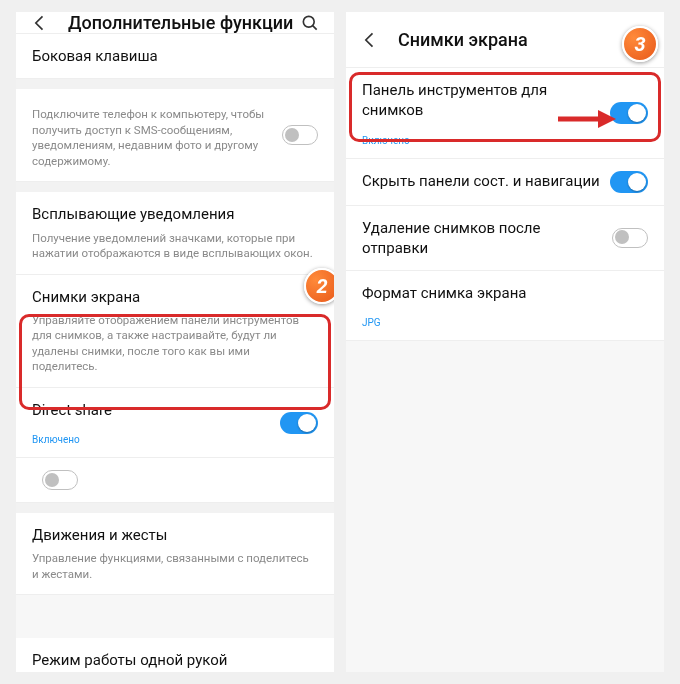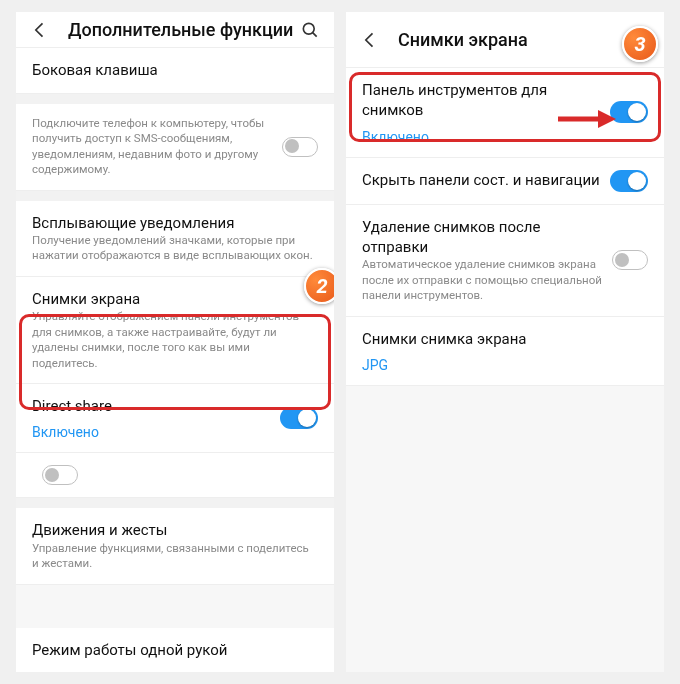--- a/index.html
+++ b/index.html
@@ -30,22 +30,22 @@
   .search-icon { width: 20px; height: 20px; flex-shrink: 0; }
   .list { display: flex; flex-direction: column; }
   .row {
     background: #fff; padding: 12px 16px;
     border-bottom: 1px solid #eee;
     display: flex; align-items: center;
     position: relative;
   }
   .row-body { flex: 1; min-width: 0; }
   .row-title { font-size: 15px; color: #111; line-height: 1.35; }
-  .row-desc { font-size: 11.5px; color: #8a8a8a; line-height: 1.35; margin-top: 0; }
-  .row-status { font-size: 14px; color: #2196f3; margin-top: 8px; }
+  .row-desc { font-size: 11.5px; color: #8a8a8a; line-height: 1.35; margin-top: 6px; }
+  .row-status { font-size: 10px; color: #2196f3; margin-top: 14px; }
   .section-gap { height: 10px; background: #f2f2f2; }
   .toggle {
     width: 38px; height: 22px; border-radius: 11px;
     background: #d0d0d0; position: relative; flex-shrink: 0;
     margin-left: 10px;
   }
   .toggle::after {
     content: ""; position: absolute; width: 18px; height: 18px;
     border-radius: 50%; background: #fff; top: 2px; left: 2px;
     box-shadow: 0 1px 2px rgba(0,0,0,.3);
@@ -173,28 +173,27 @@
     <div class="row">
       <div class="row-body">
         <div class="row-title">Скрыть панели сост. и навигации</div>
       </div>
       <div class="toggle on"></div>
     </div>
 
     <div class="row">
       <div class="row-body">
         <div class="row-title">Удаление снимков после отправки</div>
-        <div class="row-desc">Автоматическое удаление снимков экрана после их отправки с помощью специальной панели инструментов.</div>
       </div>
       <div class="toggle hollow"></div>
     </div>
 
     <div class="row">
       <div class="row-body">
-        <div class="row-title">Снимки снимка экрана</div>
+        <div class="row-title">Формат снимка экрана</div>
         <div class="row-status">JPG</div>
       </div>
     </div>
   </div>
 
   <div class="highlight-box" style="left:3px; top:60px; width:312px; height:70px;"></div>
   <svg class="arrow" style="left:210px; top:96px;" width="60" height="22" viewBox="0 0 60 22">
     <line x1="2" y1="11" x2="44" y2="11" stroke="#d92a2a" stroke-width="5"></line>
     <polygon points="42,2 60,11 42,20" fill="#d92a2a"></polygon>
   </svg>

